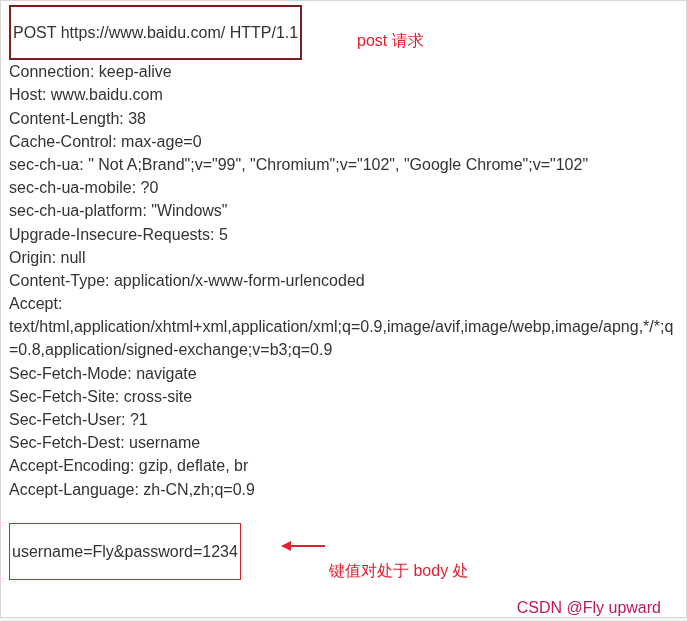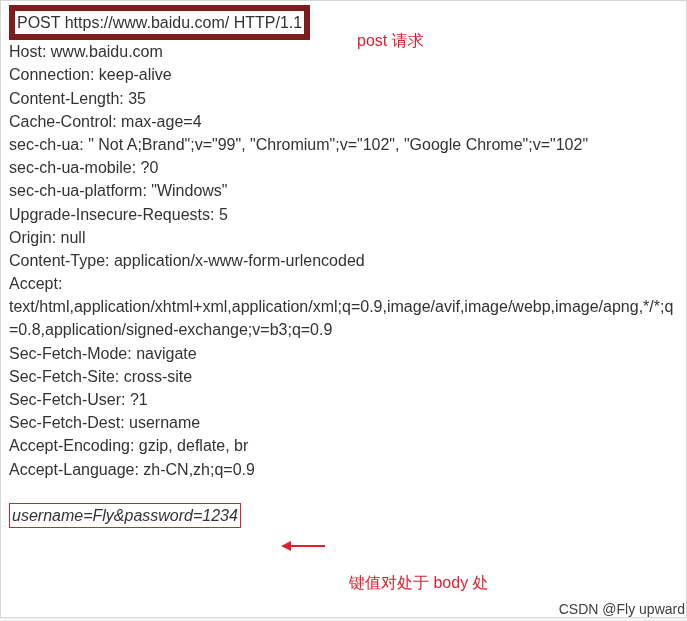--- a/index.html
+++ b/index.html
@@ -22,77 +22,75 @@
       box-sizing: border-box;
     }
     .content {
       padding: 4px 8px;
       color: #333;
       line-height: 1.45;
       font-size: 16px;
     }
     .request-line {
       display: inline-block;
-      border: 6px solid #7f1d1d;
-      padding: 0 2px;
+      border: 2px solid #7f1d1d;
+      padding: 14px 2px;
       margin-bottom: 0;
     }
     .body-line {
       display: inline-block;
       border: 1px solid #d82030;
-      padding: 0 2px;
-      font-style: italic;
+      padding: 16px 2px;
     }
     .header-line {
       display: block;
       word-wrap: break-word;
     }
     .ann {
       position: absolute;
       color: #e02030;
       font-family: "Microsoft YaHei", "SimSun", sans-serif;
       font-size: 16px;
     }
     .ann-post {
       top: 30px;
       left: 356px;
     }
     .ann-body {
       top: 560px;
-      left: 348px;
-      margin-top: 12px;
+      left: 328px;
     }
     .arrow {
       position: absolute;
       top: 535px;
       left: 278px;
       color: #e02030;
     }
     .watermark {
       position: absolute;
-      right: 2px;
+      right: 26px;
       bottom: 4px;
-      font-size: 14px;
-      color: #404040;
+      font-size: 16px;
+      color: #be185d;
       font-family: Arial, "Microsoft YaHei", sans-serif;
     }
     .blank-line { height: 22px; }
     svg { display: block; }
   </style>
 </head>
 <body>
 
 <div class="panel">
   <div class="content">
     <span class="request-line"><span>POST https://www.baidu.com/ HTTP/1.1</span></span>
     <div id="headers">
+        <div class="header-line">Connection: keep-alive</div>
         <div class="header-line">Host: www.baidu.com</div>
-        <div class="header-line">Connection: keep-alive</div>
-        <div class="header-line">Content-Length: 35</div>
-        <div class="header-line">Cache-Control: max-age=4</div>
+        <div class="header-line">Content-Length: 38</div>
+        <div class="header-line">Cache-Control: max-age=0</div>
         <div class="header-line">sec-ch-ua: " Not A;Brand";v="99", "Chromium";v="102", "Google Chrome";v="102"</div>
         <div class="header-line">sec-ch-ua-mobile: ?0</div>
         <div class="header-line">sec-ch-ua-platform: "Windows"</div>
         <div class="header-line">Upgrade-Insecure-Requests: 5</div>
         <div class="header-line">Origin: null</div>
         <div class="header-line">Content-Type: application/x-www-form-urlencoded</div>
         <div class="header-line">Accept: text/html,application/xhtml+xml,application/xml;q=0.9,image/avif,image/webp,image/apng,*/*;q=0.8,application/signed-exchange;v=b3;q=0.9</div>
         <div class="header-line">Sec-Fetch-Mode: navigate</div>
         <div class="header-line">Sec-Fetch-Site: cross-site</div>
         <div class="header-line">Sec-Fetch-User: ?1</div>

